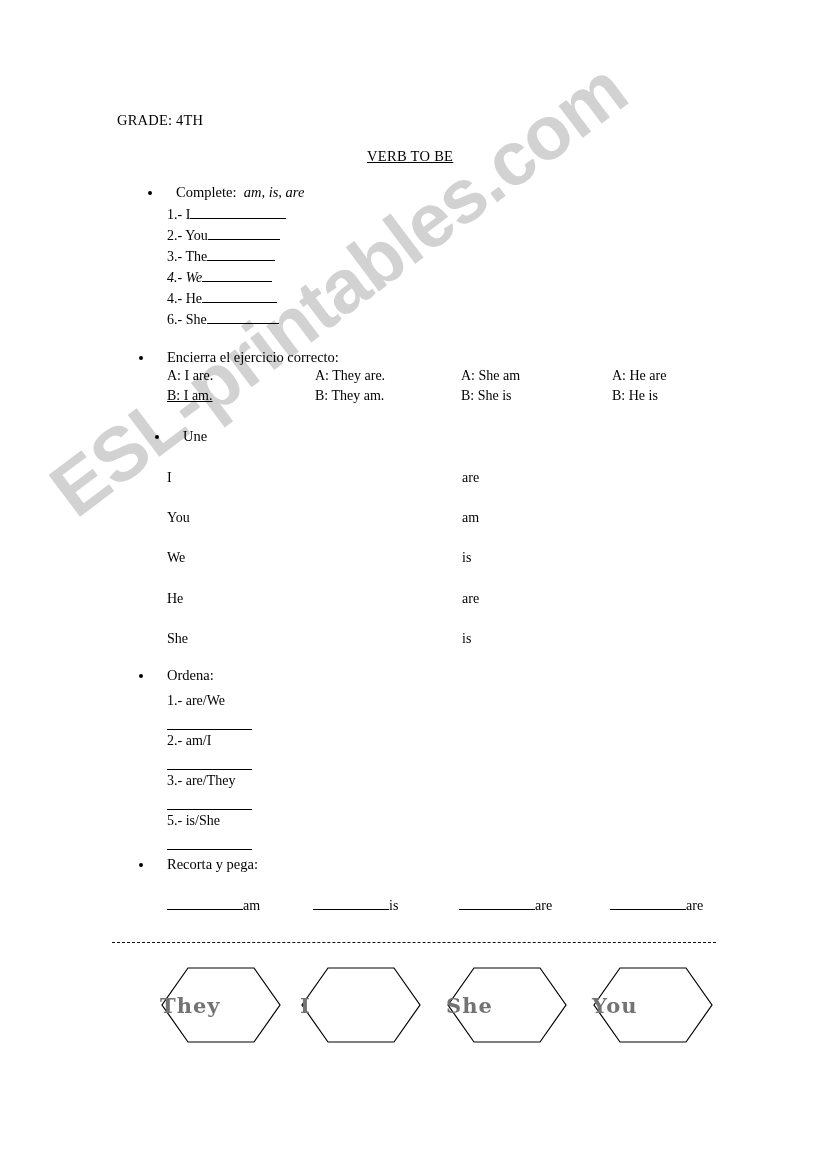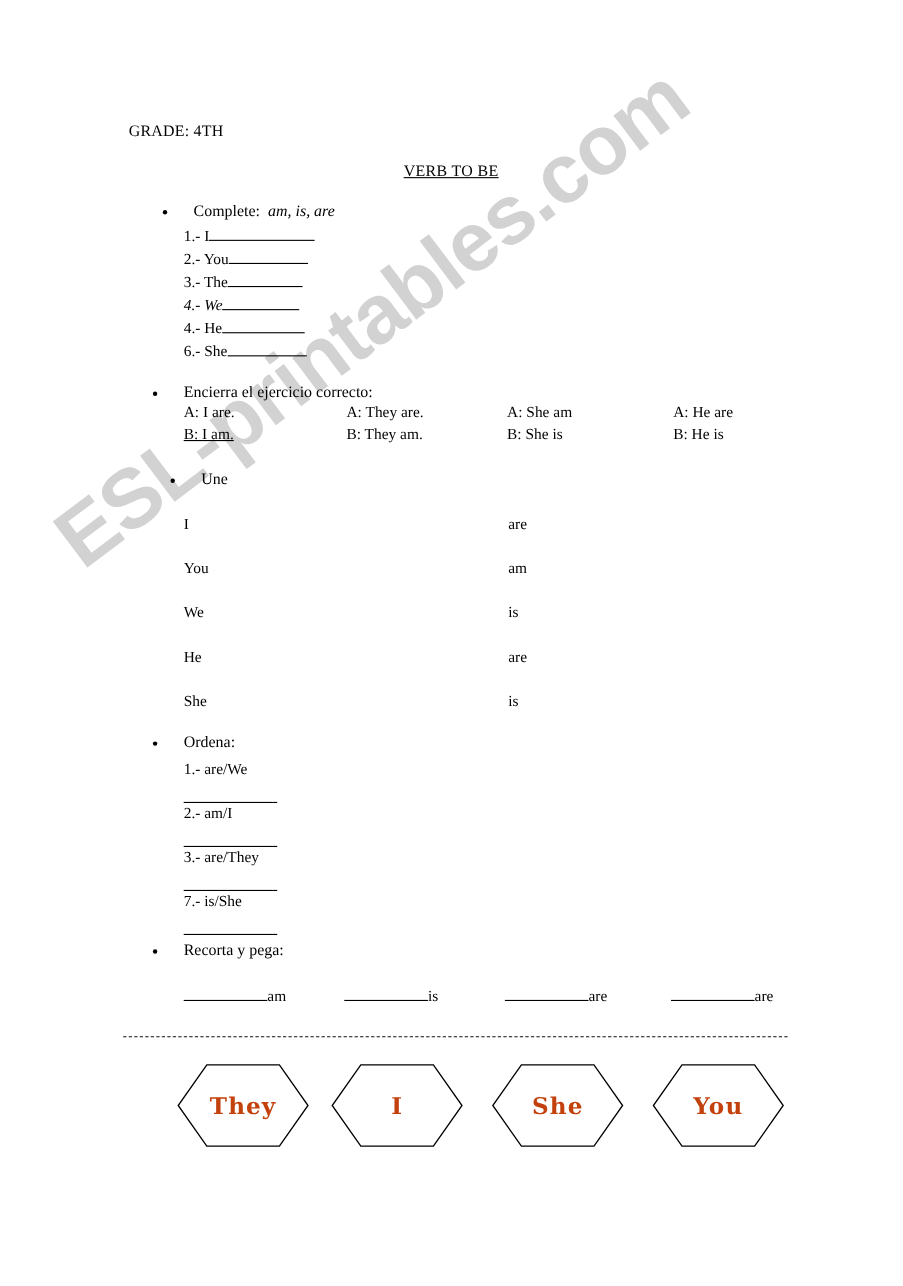--- a/index.html
+++ b/index.html
@@ -156,26 +156,25 @@
     width: 122px;
     height: 78px;
   }
   .hex-wrap svg { display: block; }
   .hex-label {
     position: absolute;
     left: 0;
     top: 50%;
     width: 122px;
     transform: translateY(-50%);
-    text-align: center;
     font-family: "DejaVu Serif", "Liberation Serif", serif;
     font-weight: bold;
     font-size: 21px;
     letter-spacing: 1px;
-    color: #c2410c;
+    color: #737373;
   }
 </style>
 </head>
 <body>
 
 <div class="page">
 
   <div class="watermark">ESL-printables.com</div>
 
   <div class="content">
@@ -244,21 +243,21 @@
 
     <div class="ord-text" style="left:167px; top:677px;">1.- are/We</div>
     <div class="ord-rule" style="left:167px; top:713px; width:85px;"></div>
 
     <div class="ord-text" style="left:167px; top:717px;">2.- am/I</div>
     <div class="ord-rule" style="left:167px; top:753px; width:85px;"></div>
 
     <div class="ord-text" style="left:167px; top:757px;">3.- are/They</div>
     <div class="ord-rule" style="left:167px; top:793px; width:85px;"></div>
 
-    <div class="ord-text" style="left:167px; top:797px;">7.- is/She</div>
+    <div class="ord-text" style="left:167px; top:797px;">5.- is/She</div>
     <div class="ord-rule" style="left:167px; top:833px; width:85px;"></div>
 
     <div class="bullet-row" style="left:167px; top:840px;">
       <span class="dot"></span><span>Recorta y pega:</span>
     </div>
 
     <div class="paste-slot" style="left:167px; top:880px;">
       <span class="blank"></span><span>am</span>
     </div>
     <div class="paste-slot" style="left:313px; top:880px;">

